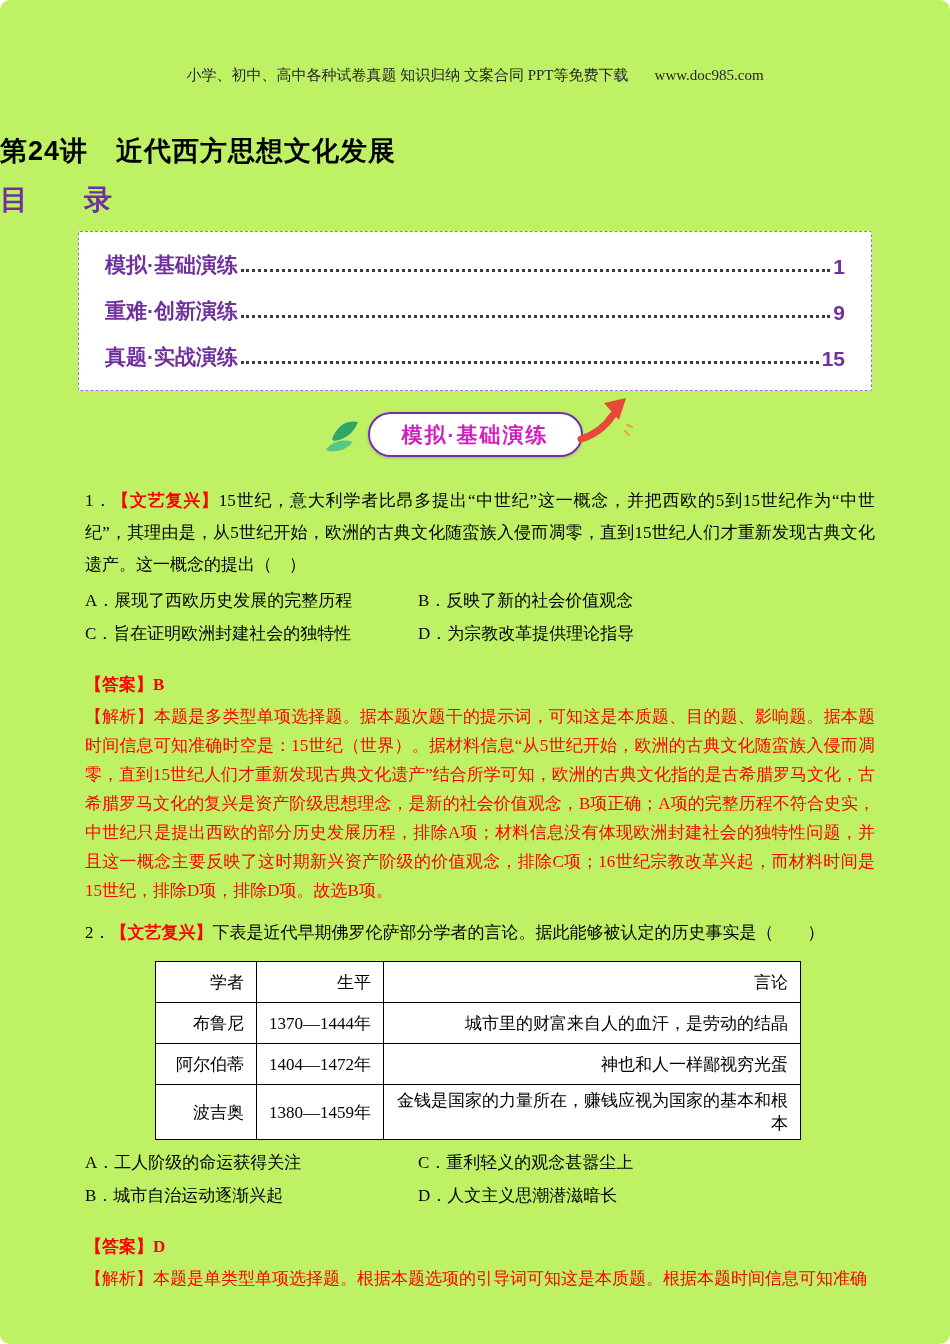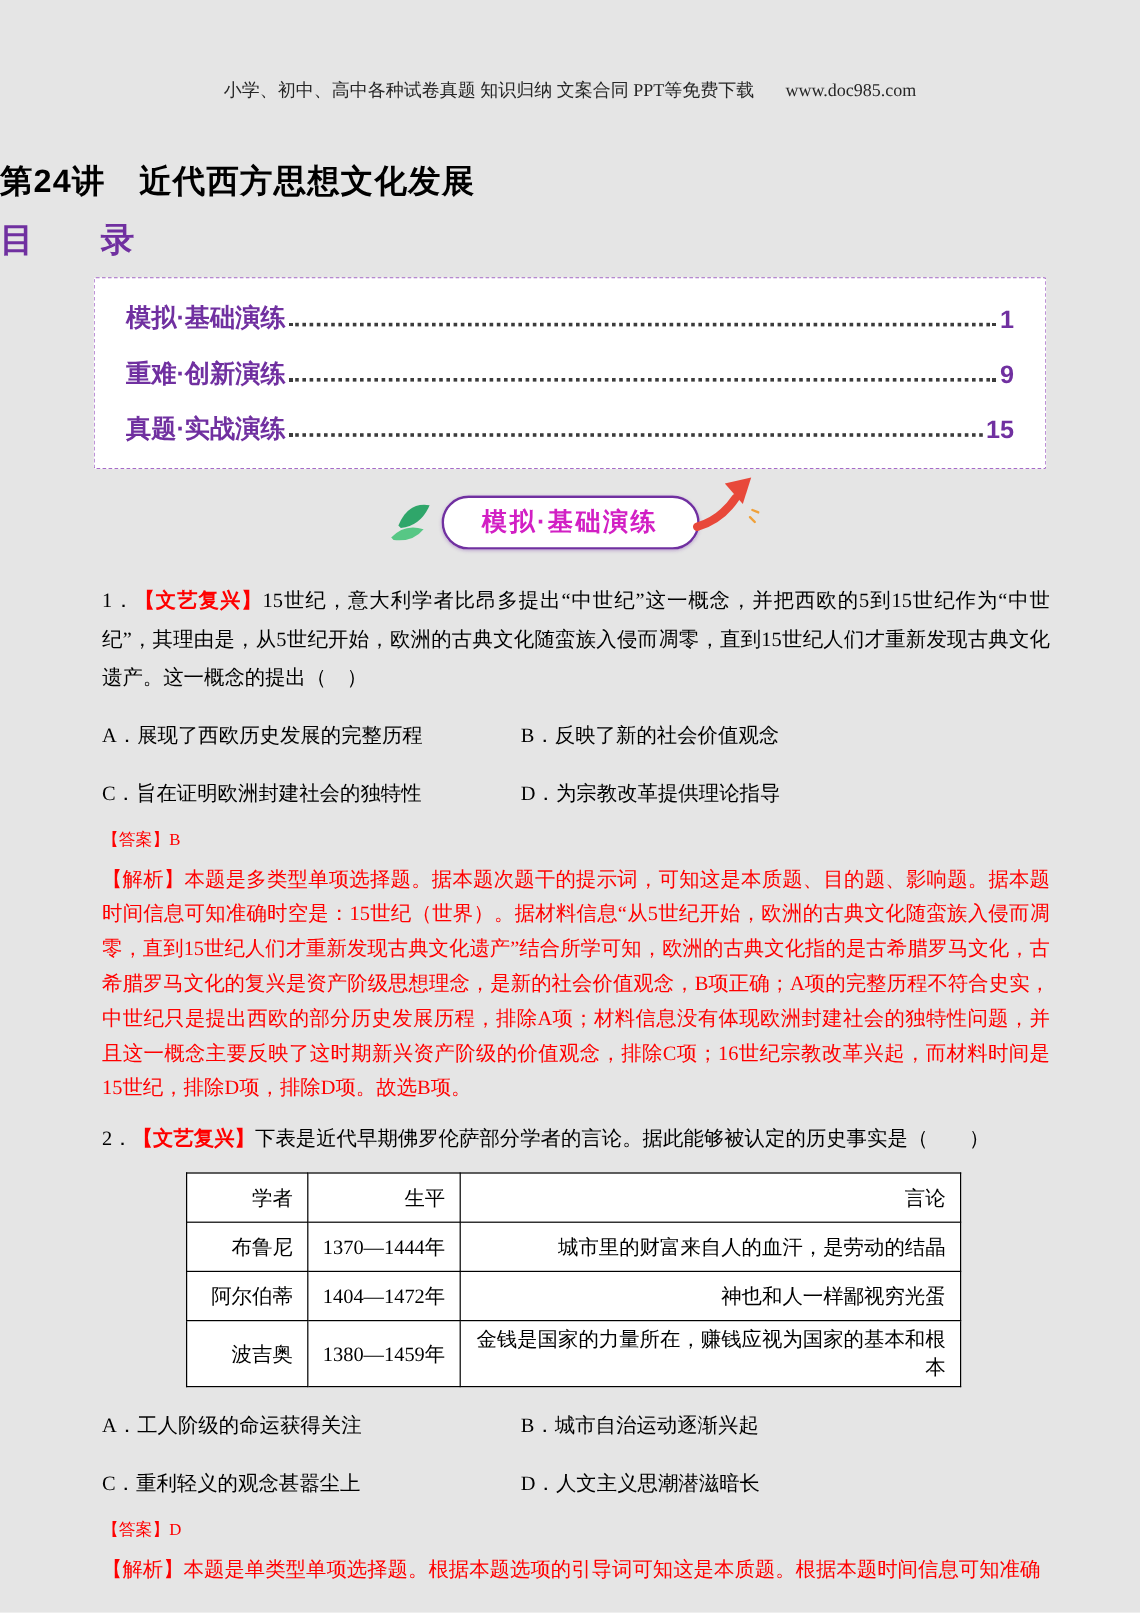--- a/index.html
+++ b/index.html
@@ -1,20 +1,21 @@
 <!DOCTYPE html>
 <html><head>
 <meta charset="utf-8">
 <style>
   * { margin:0; padding:0; box-sizing:border-box; }
   html, body { background:#ffffff; }
   .page {
     position:relative; width:950px; height:1344px; margin:0 auto;
-    background:#e5e5e5; overflow:hidden; color:#000;
+    background:#bef264; overflow:hidden; color:#000;
     font-family:"Liberation Serif","DejaVu Serif",serif;
+    border-radius:10px;
   }
   .site-header { padding-top:66px; text-align:center; font-size:15px; color:#262626; }
   .site-url { margin-left:26px; }
   .doc-title {
     margin-top:48px; font-size:27px; font-weight:bold;
     font-family:"Liberation Sans","DejaVu Sans",sans-serif; letter-spacing:1px;
   }
   .toc-title {
     margin-top:12px; text-align:left; font-size:28px; font-weight:bold;
     color:#7030A0; letter-spacing:14px;
@@ -39,23 +40,23 @@
     box-shadow:0 1px 3px rgba(112,48,160,.35);
   }
   .leaf-decor { position:absolute; left:-44px; bottom:-10px; z-index:1; }
   .arrow-decor { position:absolute; right:-50px; top:-26px; z-index:3; }
   .content { width:790px; margin-left:85px; }
   .stem { margin-top:36px; font-size:17px; line-height:32px; text-align:justify; }
   .stem-2 { margin-top:12px; }
   .tag { color:#FF0000; font-weight:bold; }
   .options {
     display:grid; grid-template-columns:333px auto;
-    font-size:17px; line-height:33px; margin-top:15px;gap:16px;
+    font-size:17px; line-height:33px; margin-top:3px;
   }
-  .answer { margin-top:8px; color:#FF0000; font-size:14px; line-height:30px; }
+  .answer { margin-top:20px; color:#FF0000; font-size:17px; line-height:30px;font-weight:bold; }
   .analysis { margin-top:2px; color:#FF0000; font-size:17px; line-height:29px; text-align:justify; }
   .qtable { border-collapse:collapse; margin:12px 0 6px 70px; font-size:17px; }
   .qtable th, .qtable td {
     border:1px solid #000; padding:4px 12px; height:41px;
     font-weight:normal; text-align:right; vertical-align:middle; background:#fff;
   }
   .col-scholar { width:101px; }
   .col-life    { width:127px; }
   .col-quote   { width:417px; }
 </style>
@@ -154,22 +155,22 @@
       <tr>
         <td>波吉奥</td>
         <td>1380—1459年</td>
         <td>金钱是国家的力量所在，赚钱应视为国家的基本和根本</td>
       </tr>
     </tbody>
       </table>
 
     <div class="options">
       <span>A．工人阶级的命运获得关注</span>
+      <span>C．重利轻义的观念甚嚣尘上</span>
       <span>B．城市自治运动逐渐兴起</span>
-      <span>C．重利轻义的观念甚嚣尘上</span>
       <span>D．人文主义思潮潜滋暗长</span>
     </div>
     <p class="answer">
       <span>【答案】</span><span>D</span>
     </p>
     <p class="analysis">
       <span>【解析】</span><span>本题是单类型单项选择题。根据本题选项的引导词可知这是本质题。根据本题时间信息可知准确</span>
     </p>
 
   </div>

